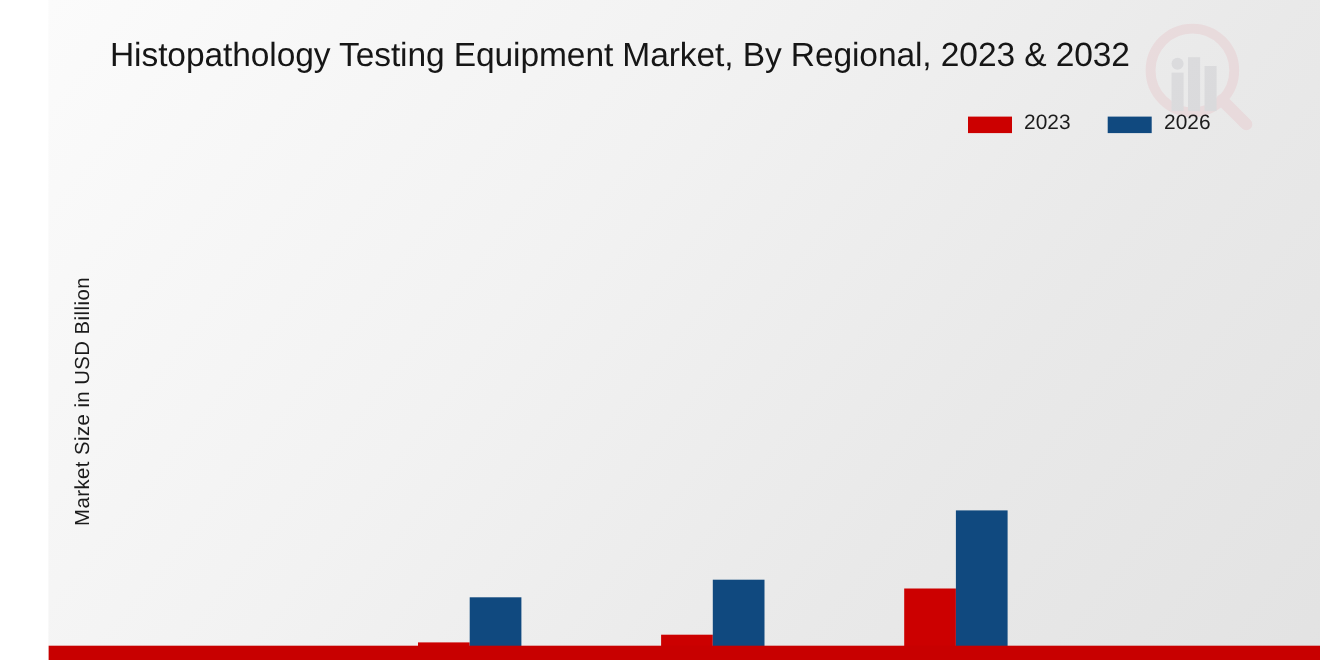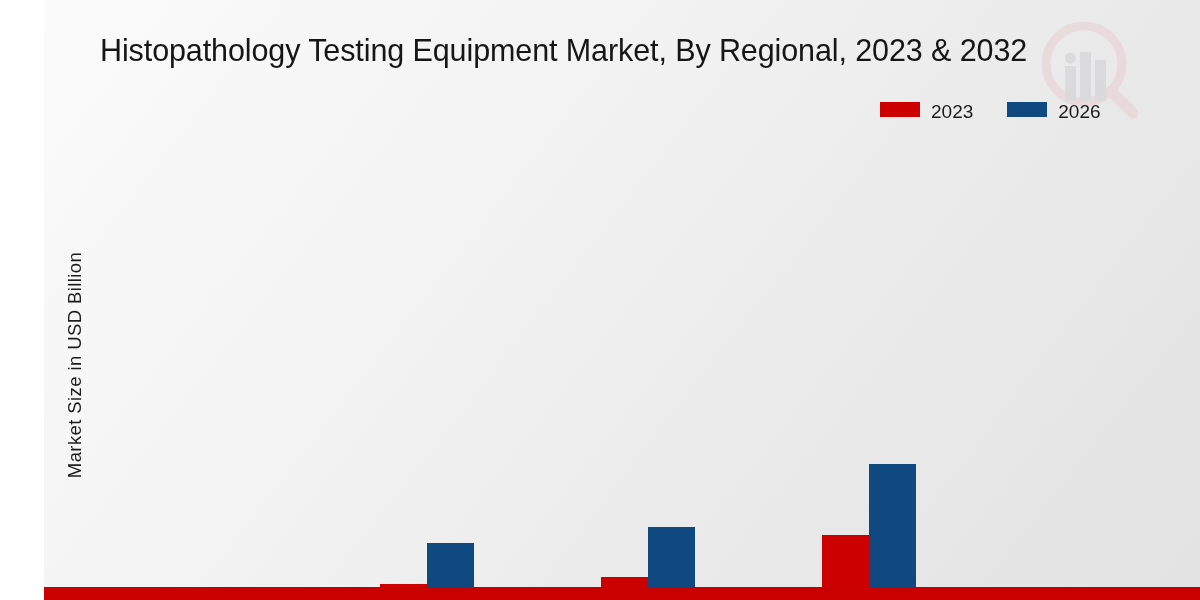--- a/index.html
+++ b/index.html
@@ -51,21 +51,21 @@
   #legend {
     position: absolute;
     left: 836px;
     top: 102px;
     display: flex;
     align-items: center;
     gap: 34px;
   }
   .legend-entry {
     display: flex;
-    align-items: flex-start;
+    align-items: flex-end;
     gap: 11px;
   }
   .legend-swatch {
     width: 40px;
     height: 15px;
     display: block;
   }
   .legend-label {
     font-size: 19px;
     color: #1c1c1c;

